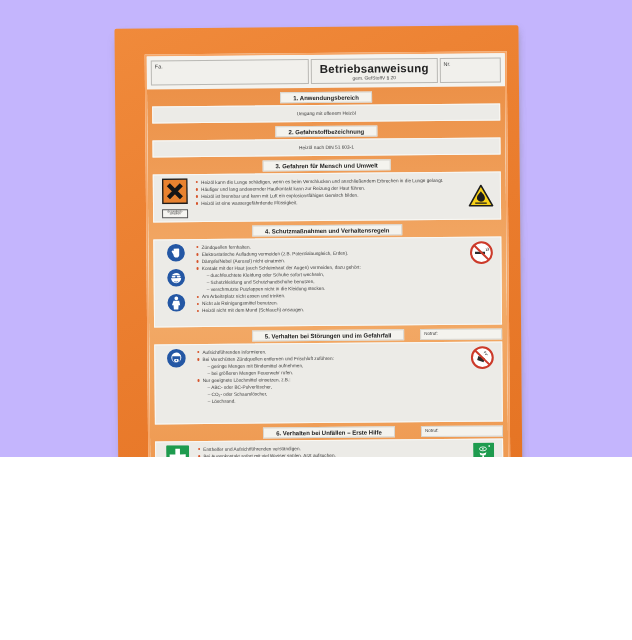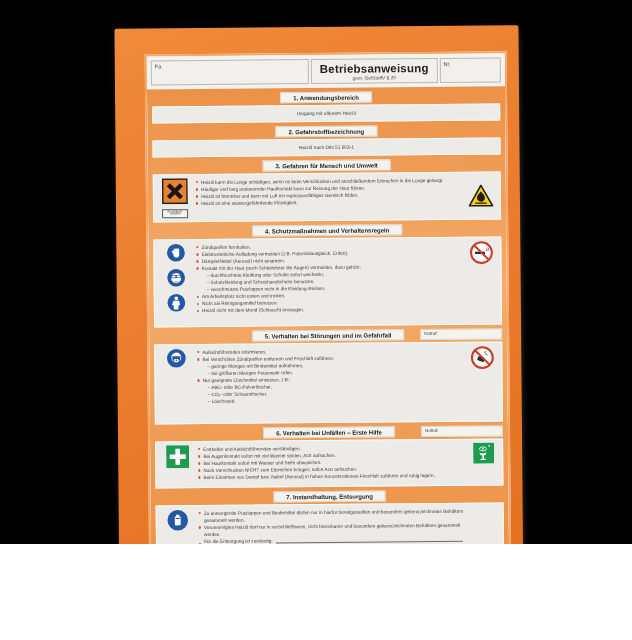--- a/index.html
+++ b/index.html
@@ -1,16 +1,16 @@
 <!DOCTYPE html>
 <html><head>
 <meta charset="utf-8">
 <style>
   html,body{margin:0;padding:0;background:#fff;}
-  .stage{position:relative;width:632px;height:544px;background:#000000;overflow:hidden;
+  .stage{position:relative;width:632px;height:457px;background:#c4b5fd;overflow:hidden;
          font-family:"Liberation Sans","DejaVu Sans",sans-serif;}
   
   .frame{position:absolute;left:117px;top:27px;width:404px;height:584px;
          background:linear-gradient(155deg,#F08A3B 0%,#EA7C2D 45%,#E3701F 100%);
          transform:rotate(-0.5deg);border-radius:2px;
          box-shadow:0 7px 10px -4px rgba(110,110,110,.55),4px 0 6px -4px rgba(120,120,120,.35);}
   .window{position:absolute;left:30px;top:26px;right:12px;bottom:21px;
           background:#F4F3EF;border:2px solid #F6A667;box-shadow:inset 0 0 0 1px rgba(255,255,255,.75);
           overflow:hidden;}
   .doc{position:absolute;inset:0;background:#F4F3EF;}

